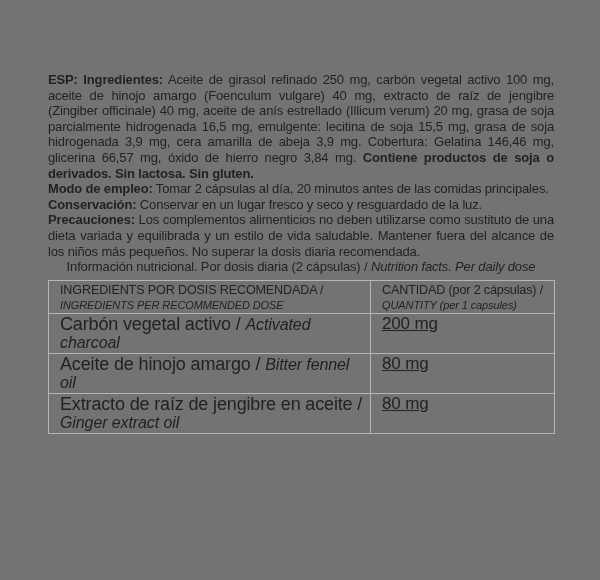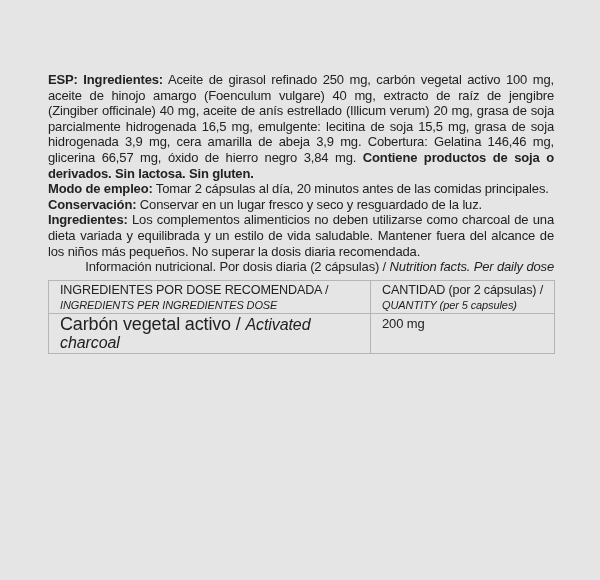--- a/index.html
+++ b/index.html
@@ -4,21 +4,21 @@
 <style>
   html, body {
     margin: 0;
     padding: 0;
     background: #ffffff;
   }
   .sheet {
     position: relative;
     width: 600px;
     height: 580px;
-    background: #e5e5e5;
+    background: #737373;
     color: #222222;
     font-family: "Liberation Sans", sans-serif;
     overflow: hidden;
   }
   .content {
     position: absolute;
     left: 48px;
     top: 72px;
     width: 506px;
   }
@@ -32,21 +32,21 @@
   p.para .lead { font-weight: bold; }
   p.para .tail { font-weight: bold; }
   .mb-lg { margin-bottom: 23px; }
   .mb-md { margin-bottom: 17px; }
   .mb-sm { margin-bottom: 15px; }
   .info-line {
     margin: 0;
     font-size: 13px;
     line-height: 15.6px;
     letter-spacing: -0.15px;
-    text-align: right;
+    text-align: center;
   }
   .info-line .en { font-style: italic; }
   table.nutrition {
     margin-top: 5px;
     width: 506px;
     border-collapse: collapse;
     table-layout: fixed;
   }
   table.nutrition th,
   table.nutrition td {
@@ -75,61 +75,70 @@
     font-size: 18px;
     line-height: 18px;
     letter-spacing: -0.15px;
   }
   td .row-en {
     font-size: 16px;
     font-style: italic;
     letter-spacing: -0.1px;
   }
   td.qty {
-    font-size: 13px;
+    font-size: 17px;
     line-height: 18px;
     letter-spacing: -0.15px;
     padding-left: 10px;
+    text-decoration: underline;
   }
 </style>
 </head>
 <body>
 
 <div class="sheet">
   <div class="content">
 
     <p class="para mb-lg"><span class="lead">ESP: Ingredientes:</span><span> Aceite de girasol refinado 250 mg, carbón vegetal activo 100 mg, aceite de hinojo amargo (Foenculum vulgare) 40 mg, extracto de raíz de jengibre (Zingiber officinale) 40 mg, aceite de anís estrellado (Illicum verum) 20 mg, grasa de soja parcialmente hidrogenada 16,5 mg, emulgente: lecitina de soja 15,5 mg, grasa de soja hidrogenada 3,9 mg, cera amarilla de abeja 3,9 mg. Cobertura: Gelatina 146,46 mg, glicerina 66,57 mg, óxido de hierro negro 3,84 mg. </span><span class="tail">Contiene productos de soja o derivados. Sin lactosa. Sin gluten.</span></p>
 
     <p class="para mb-md"><span class="lead">Modo de empleo:</span><span> Tomar 2 cápsulas al día, 20 minutos antes de las comidas principales.</span></p>
 
     <p class="para mb-sm"><span class="lead">Conservación:</span><span> Conservar en un lugar fresco y seco y resguardado de la luz.</span></p>
 
-    <p class="para"><span class="lead">Ingredientes:</span><span> Los complementos alimenticios no deben utilizarse como charcoal de una dieta variada y equilibrada y un estilo de vida saludable. Mantener fuera del alcance de los niños más pequeños. No superar la dosis diaria recomendada.</span></p>
+    <p class="para"><span class="lead">Precauciones:</span><span> Los complementos alimenticios no deben utilizarse como sustituto de una dieta variada y equilibrada y un estilo de vida saludable. Mantener fuera del alcance de los niños más pequeños. No superar la dosis diaria recomendada.</span></p>
 
     <p class="info-line"><span>Información nutricional. Por dosis diaria (2 cápsulas) / </span><span class="en">Nutrition facts. Per daily dose</span></p>
 
     <table class="nutrition">
       <colgroup>
           <col class="c1">
           <col class="c2">
         </colgroup>
       <thead>
         <tr>
           <th>
-            <span class="cell-es">INGREDIENTES POR DOSE RECOMENDADA /</span>
-            <span class="cell-en">INGREDIENTS PER INGREDIENTES DOSE</span>
+            <span class="cell-es">INGREDIENTS POR DOSIS RECOMENDADA /</span>
+            <span class="cell-en">INGREDIENTS PER RECOMMENDED DOSE</span>
           </th>
           <th>
             <span class="cell-es">CANTIDAD (por 2 cápsulas) /</span>
-            <span class="cell-en">QUANTITY (per 5 capsules)</span>
+            <span class="cell-en">QUANTITY (per 1 capsules)</span>
           </th>
         </tr>
       </thead>
       <tbody>
         <tr>
           <td><span class="row-es">Carbón vegetal activo / </span><span class="row-en">Activated charcoal</span></td>
           <td class="qty">200 mg</td>
         </tr>
+        <tr>
+          <td><span class="row-es">Aceite de hinojo amargo / </span><span class="row-en">Bitter fennel oil</span></td>
+          <td class="qty">80 mg</td>
+        </tr>
+        <tr>
+          <td><span class="row-es">Extracto de raíz de jengibre en aceite / </span><span class="row-en">Ginger extract oil</span></td>
+          <td class="qty">80 mg</td>
+        </tr>
       </tbody>
     </table>
 
   </div>
 </div>
 
 </body></html>

